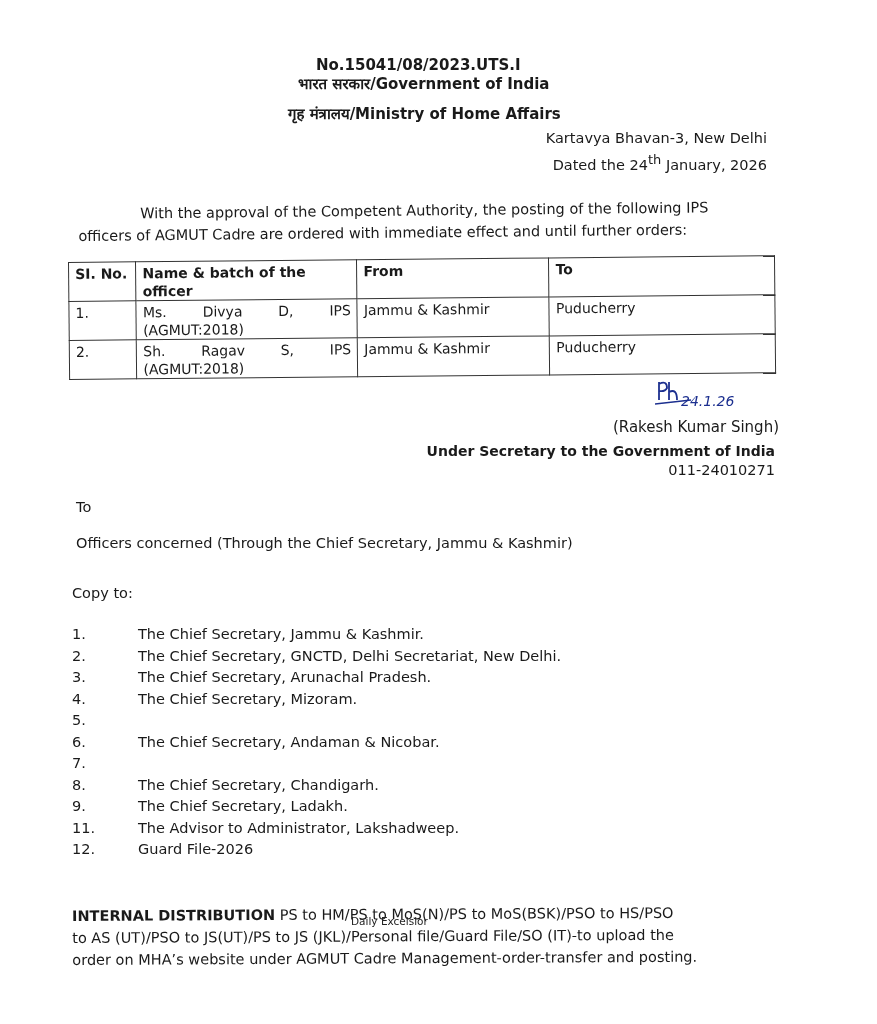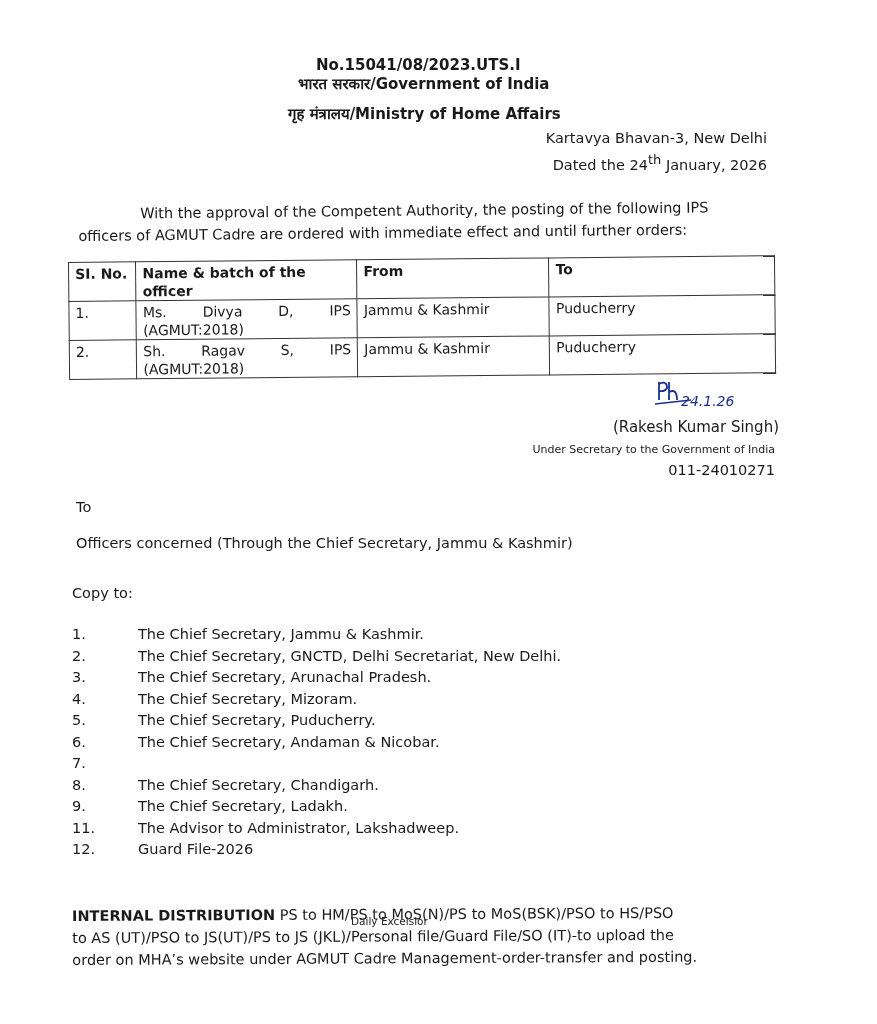--- a/index.html
+++ b/index.html
@@ -48,21 +48,21 @@
     .c-sl { width: 56px; }
     .c-name { width: 214px; }
     .c-from { width: 186px; }
     .c-to { width: 220px; }
     .name-line1 { display: flex; justify-content: space-between; }
 
     .signature {
       left: 655px; top: 378px; width: 110px; height: 34px;
     }
     .sig-name { right: 98px; top: 418px; font-size: 15px; font-weight: normal; }
-    .sig-desig { right: 102px; top: 443px; font-size: 11px; }
+    .sig-desig { right: 102px; top: 443px; font-size: 14px; font-weight: bold; }
     .sig-phone { right: 102px; top: 462px; font-size: 14.5px; }
 
     .to-label { left: 76px; top: 499px; }
     .to-text { left: 76px; top: 535px; }
     .copy-label { left: 72px; top: 585px; }
 
     .copy-list { left: 72px; top: 624px; line-height: 21.5px; }
     .copy-item { display: flex; }
     .copy-num { width: 66px; }
 
@@ -156,21 +156,20 @@
   <div class="copy-item">
       <span class="copy-num">3.</span>
       <span>The Chief Secretary, Arunachal Pradesh.</span>
     </div>
   <div class="copy-item">
       <span class="copy-num">4.</span>
       <span>The Chief Secretary, Mizoram.</span>
     </div>
   <div class="copy-item">
       <span class="copy-num">5.</span>
-      <span>The Chief Secretary, Puducherry.</span>
     </div>
   <div class="copy-item">
       <span class="copy-num">6.</span>
       <span>The Chief Secretary, Andaman &amp; Nicobar.</span>
     </div>
   <div class="copy-item">
       <span class="copy-num">7.</span>
     </div>
   <div class="copy-item">
       <span class="copy-num">8.</span>

